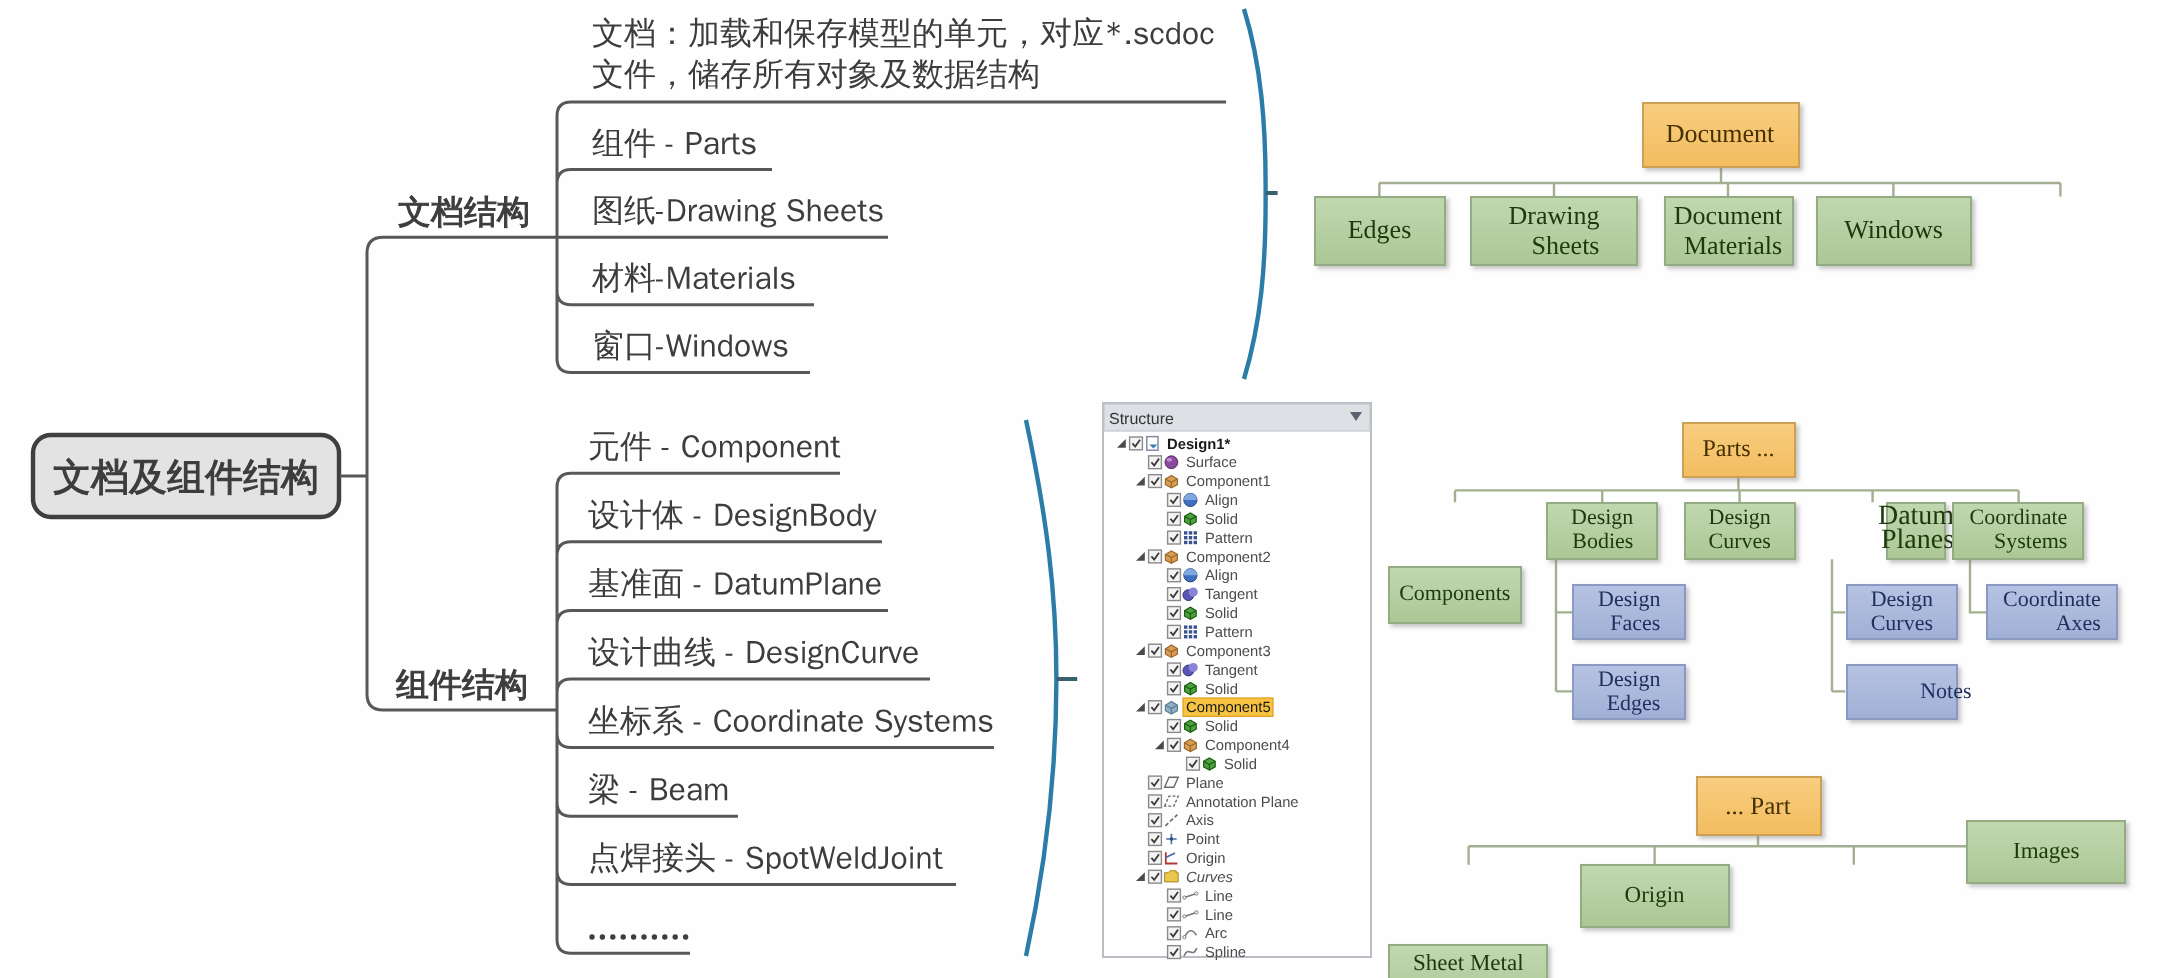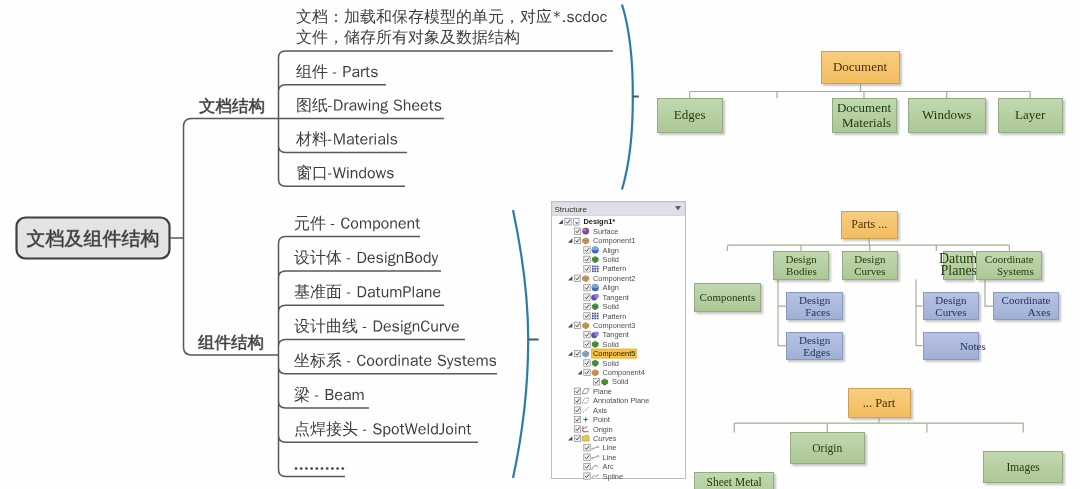--- a/index.html
+++ b/index.html
@@ -205,30 +205,30 @@
         <circle cx="592.2" cy="468.62" r="0.8" fill="#fff" stroke="#777" stroke-width="0.5"></circle>
         <text x="602.5" y="469.22" font-size="7.4" fill="#4c4c4c" font-weight="normal" font-family="Liberation Sans, sans-serif">Arc</text>
         <rect x="583.8" y="472.84" width="6.4" height="6.4" fill="#f4f4f4" stroke="#8a8a8a" stroke-width="0.7"></rect>
         <path d="M585.2,476.03999999999996 L586.6,477.64 L589.0,474.23999999999995" stroke="#3a3a3a" stroke-width="0.9" fill="none"></path>
         <path d="M592.0,478.03999999999996 C594.2,472.53999999999996 596.2,479.53999999999996 598.4000000000001,474.03999999999996" stroke="#7a7a7a" stroke-width="0.8" fill="none"></path>
         <text x="602.5" y="478.64" font-size="7.4" fill="#4c4c4c" font-weight="normal" font-family="Liberation Sans, sans-serif">Spline</text>
       </g>
     </svg>
 <div class="tb" style="left:820.5px;top:51px;width:79px;height:32.5px;background:linear-gradient(180deg,#f8cd7f,#f3bd60);border-color:#caa155;color:#473103;font-size:13px;line-height:14.5px;">Document</div>
     <div class="tb" style="left:657px;top:98.3px;width:65.5px;height:34.5px;background:linear-gradient(180deg,#c1d8af,#acc795);border-color:#94ac83;color:#1c3a0c;font-size:13px;line-height:14.5px;">Edges</div>
+    <div class="tb" style="left:735px;top:98.3px;width:84px;height:34.5px;background:linear-gradient(180deg,#c1d8af,#acc795);border-color:#94ac83;color:#1c3a0c;font-size:13px;line-height:14.5px;">Drawing<br>Sheets</div>
     <div class="tb" style="left:831.5px;top:98.3px;width:65px;height:34.5px;background:linear-gradient(180deg,#c1d8af,#acc795);border-color:#94ac83;color:#1c3a0c;font-size:13px;line-height:14.5px;">Document<br>Materials</div>
     <div class="tb" style="left:908px;top:98.3px;width:77.5px;height:34.5px;background:linear-gradient(180deg,#c1d8af,#acc795);border-color:#94ac83;color:#1c3a0c;font-size:13px;line-height:14.5px;">Windows</div>
-    <div class="tb" style="left:998px;top:98.3px;width:64.5px;height:34.5px;background:linear-gradient(180deg,#c1d8af,#acc795);border-color:#94ac83;color:#1c3a0c;font-size:13px;line-height:14.5px;">Layer</div>
     <div class="tb" style="left:840.5px;top:211px;width:57.5px;height:28px;background:linear-gradient(180deg,#f8cd7f,#f3bd60);border-color:#caa155;color:#473103;font-size:12px;line-height:13.5px;">Parts ...</div>
     <div class="tb" style="left:693.5px;top:251.1px;width:67.8px;height:28.5px;background:linear-gradient(180deg,#c1d8af,#acc795);border-color:#94ac83;color:#1c3a0c;font-size:11px;line-height:12px;margin-top:32px;">Components</div>
     <div class="tb" style="left:773.3px;top:251.1px;width:55.6px;height:28.5px;background:linear-gradient(180deg,#c1d8af,#acc795);border-color:#94ac83;color:#1c3a0c;font-size:11px;line-height:12px;">Design<br>Bodies</div>
     <div class="tb" style="left:841.9px;top:251.1px;width:55.9px;height:28.5px;background:linear-gradient(180deg,#c1d8af,#acc795);border-color:#94ac83;color:#1c3a0c;font-size:11px;line-height:12px;">Design<br>Curves</div>
     <div class="tb" style="left:943px;top:251.1px;width:30px;height:28.5px;background:linear-gradient(180deg,#c1d8af,#acc795);border-color:#94ac83;color:#1c3a0c;font-size:14px;line-height:12px;">Datum<br>Planes</div>
     <div class="tb" style="left:976.3px;top:251.1px;width:65.9px;height:28.5px;background:linear-gradient(180deg,#c1d8af,#acc795);border-color:#94ac83;color:#1c3a0c;font-size:11px;line-height:12px;">Coordinate<br>Systems</div>
     <div class="tb" style="left:786.3px;top:291.9px;width:56.7px;height:28.5px;background:linear-gradient(180deg,#b6c2e3,#a0b0d5);border-color:#8a9ac2;color:#1f2e5e;font-size:11px;line-height:12px;">Design<br>Faces</div>
     <div class="tb" style="left:922.6px;top:291.9px;width:56.7px;height:28.5px;background:linear-gradient(180deg,#b6c2e3,#a0b0d5);border-color:#8a9ac2;color:#1f2e5e;font-size:11px;line-height:12px;">Design<br>Curves</div>
     <div class="tb" style="left:993px;top:291.9px;width:66px;height:28.5px;background:linear-gradient(180deg,#b6c2e3,#a0b0d5);border-color:#8a9ac2;color:#1f2e5e;font-size:11px;line-height:12px;">Coordinate<br>Axes</div>
     <div class="tb" style="left:786.3px;top:331.5px;width:56.7px;height:28.5px;background:linear-gradient(180deg,#b6c2e3,#a0b0d5);border-color:#8a9ac2;color:#1f2e5e;font-size:11px;line-height:12px;">Design<br>Edges</div>
     <div class="tb" style="left:922.6px;top:331.5px;width:56.7px;height:28.5px;background:linear-gradient(180deg,#b6c2e3,#a0b0d5);border-color:#8a9ac2;color:#1f2e5e;font-size:11px;line-height:12px;padding-left:44px;">Notes</div>
     <div class="tb" style="left:847.5px;top:388px;width:63px;height:29.5px;background:linear-gradient(180deg,#f8cd7f,#f3bd60);border-color:#caa155;color:#473103;font-size:12.5px;line-height:14.0px;">... Part</div>
     <div class="tb" style="left:694px;top:432.4px;width:80.3px;height:31.5px;background:linear-gradient(180deg,#c1d8af,#acc795);border-color:#94ac83;color:#1c3a0c;font-size:11.5px;line-height:12.5px;margin-top:40px;">Sheet Metal<br>Bends</div>
     <div class="tb" style="left:790px;top:432.4px;width:74.6px;height:31.5px;background:linear-gradient(180deg,#c1d8af,#acc795);border-color:#94ac83;color:#1c3a0c;font-size:11.5px;line-height:12.5px;">Origin</div>
-    <div class="tb" style="left:983px;top:451px;width:80.3px;height:31.5px;background:linear-gradient(180deg,#c1d8af,#acc795);border-color:#94ac83;color:#1c3a0c;font-size:11.5px;line-height:12.5px;">Images</div>
+    <div class="tb" style="left:983px;top:410px;width:80.3px;height:31.5px;background:linear-gradient(180deg,#c1d8af,#acc795);border-color:#94ac83;color:#1c3a0c;font-size:11.5px;line-height:12.5px;">Images</div>
 </div>
 </body></html>

